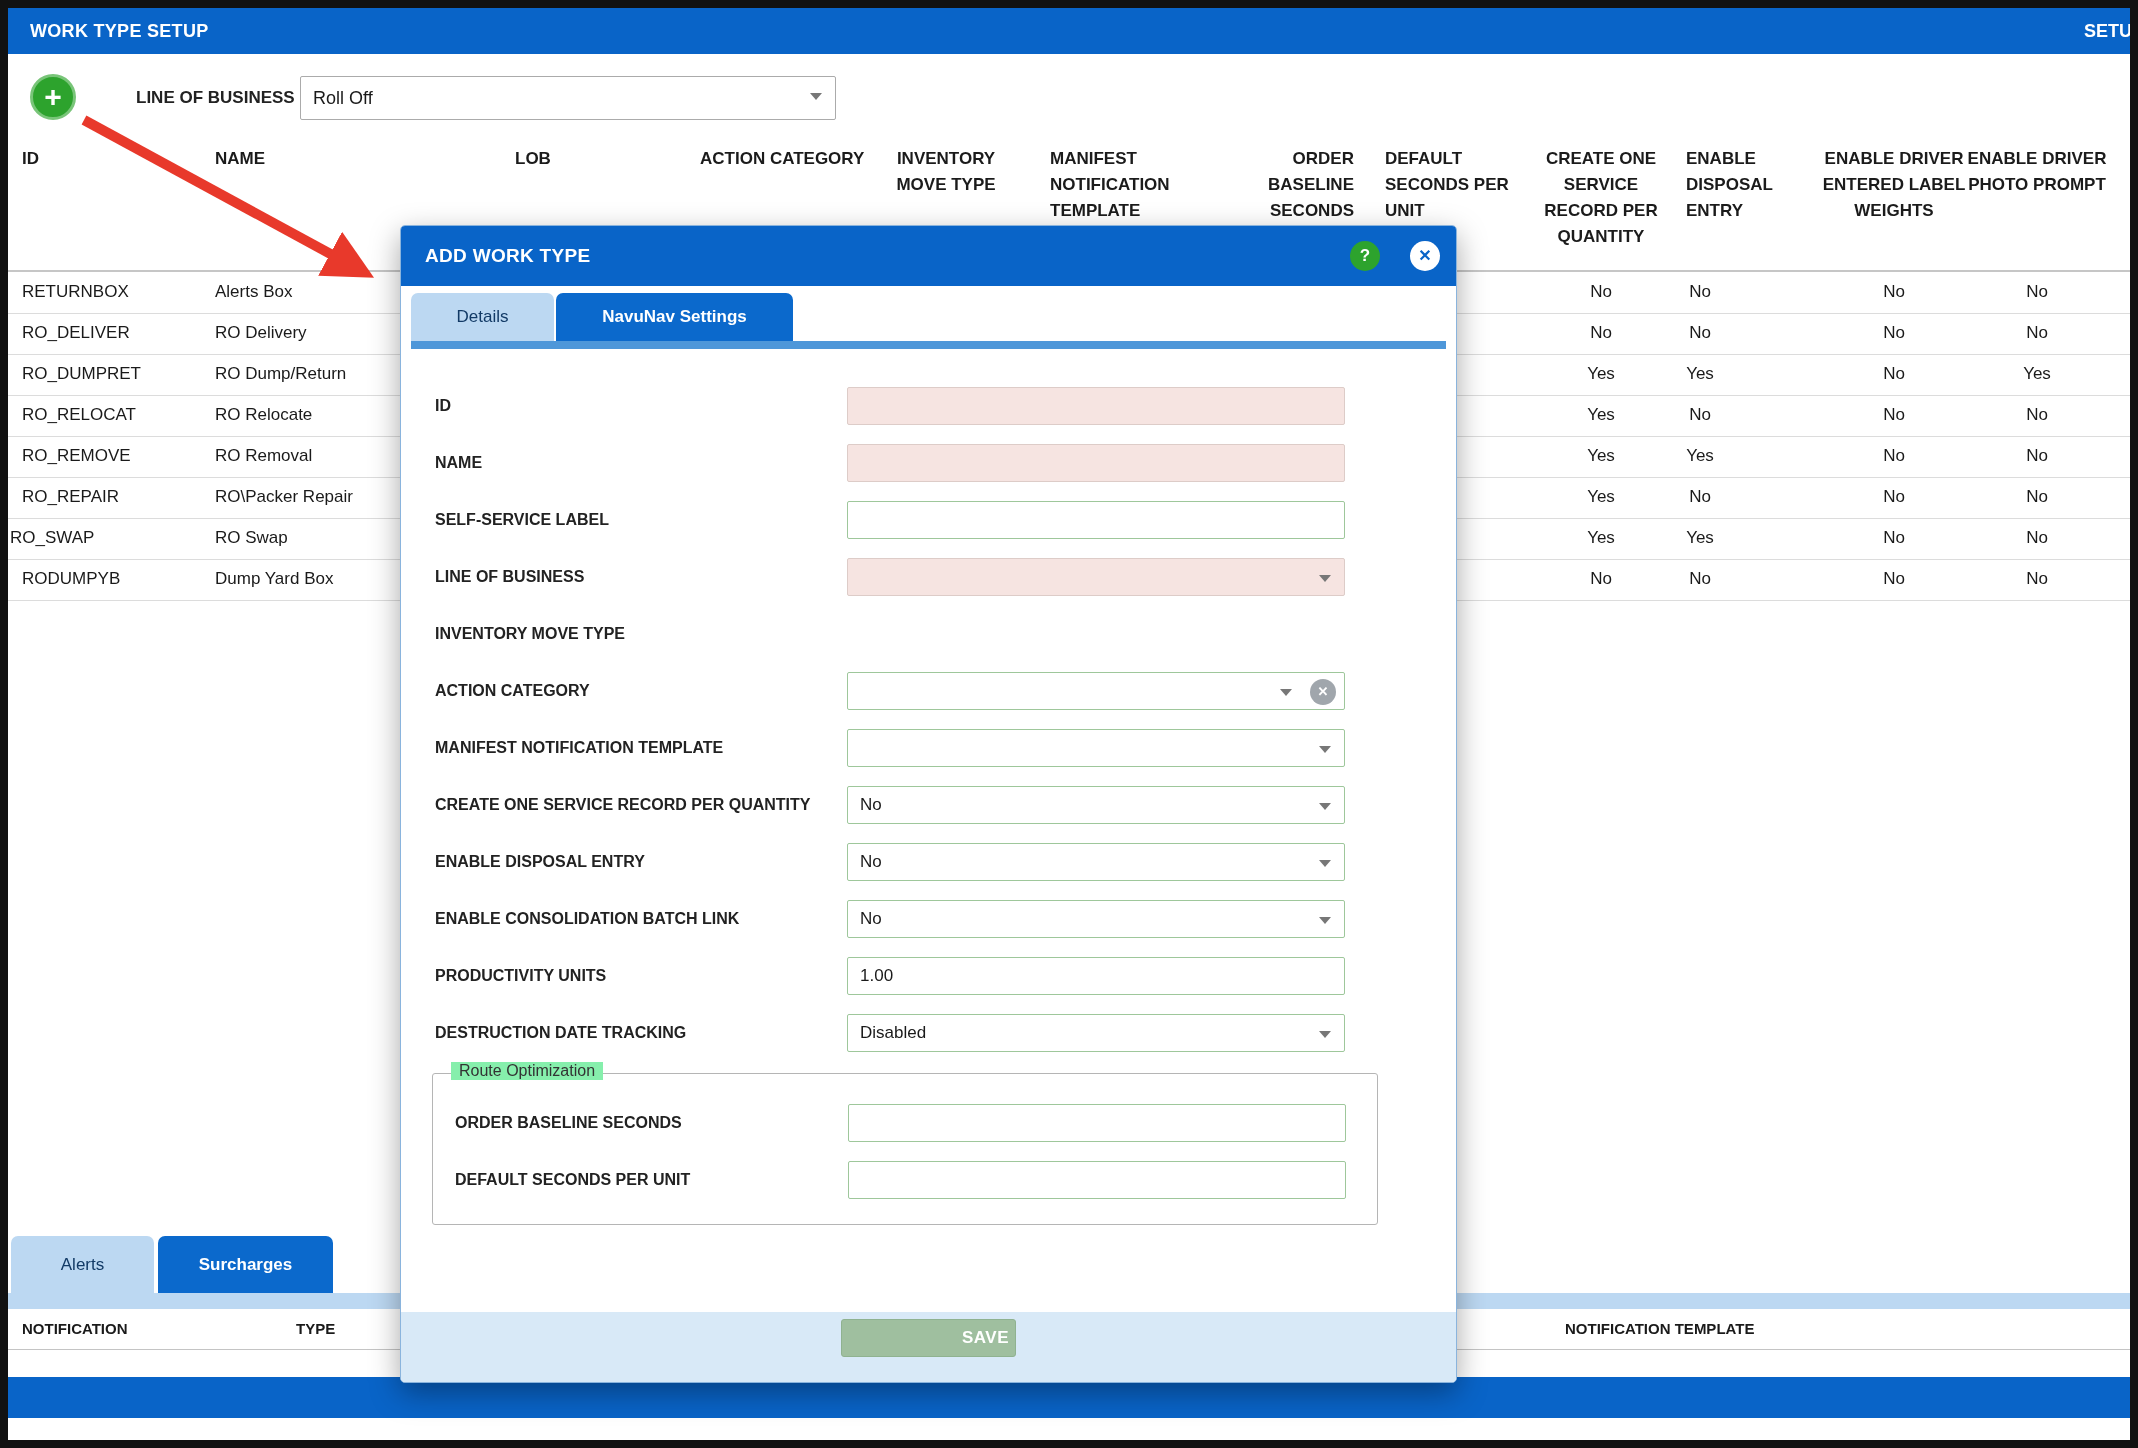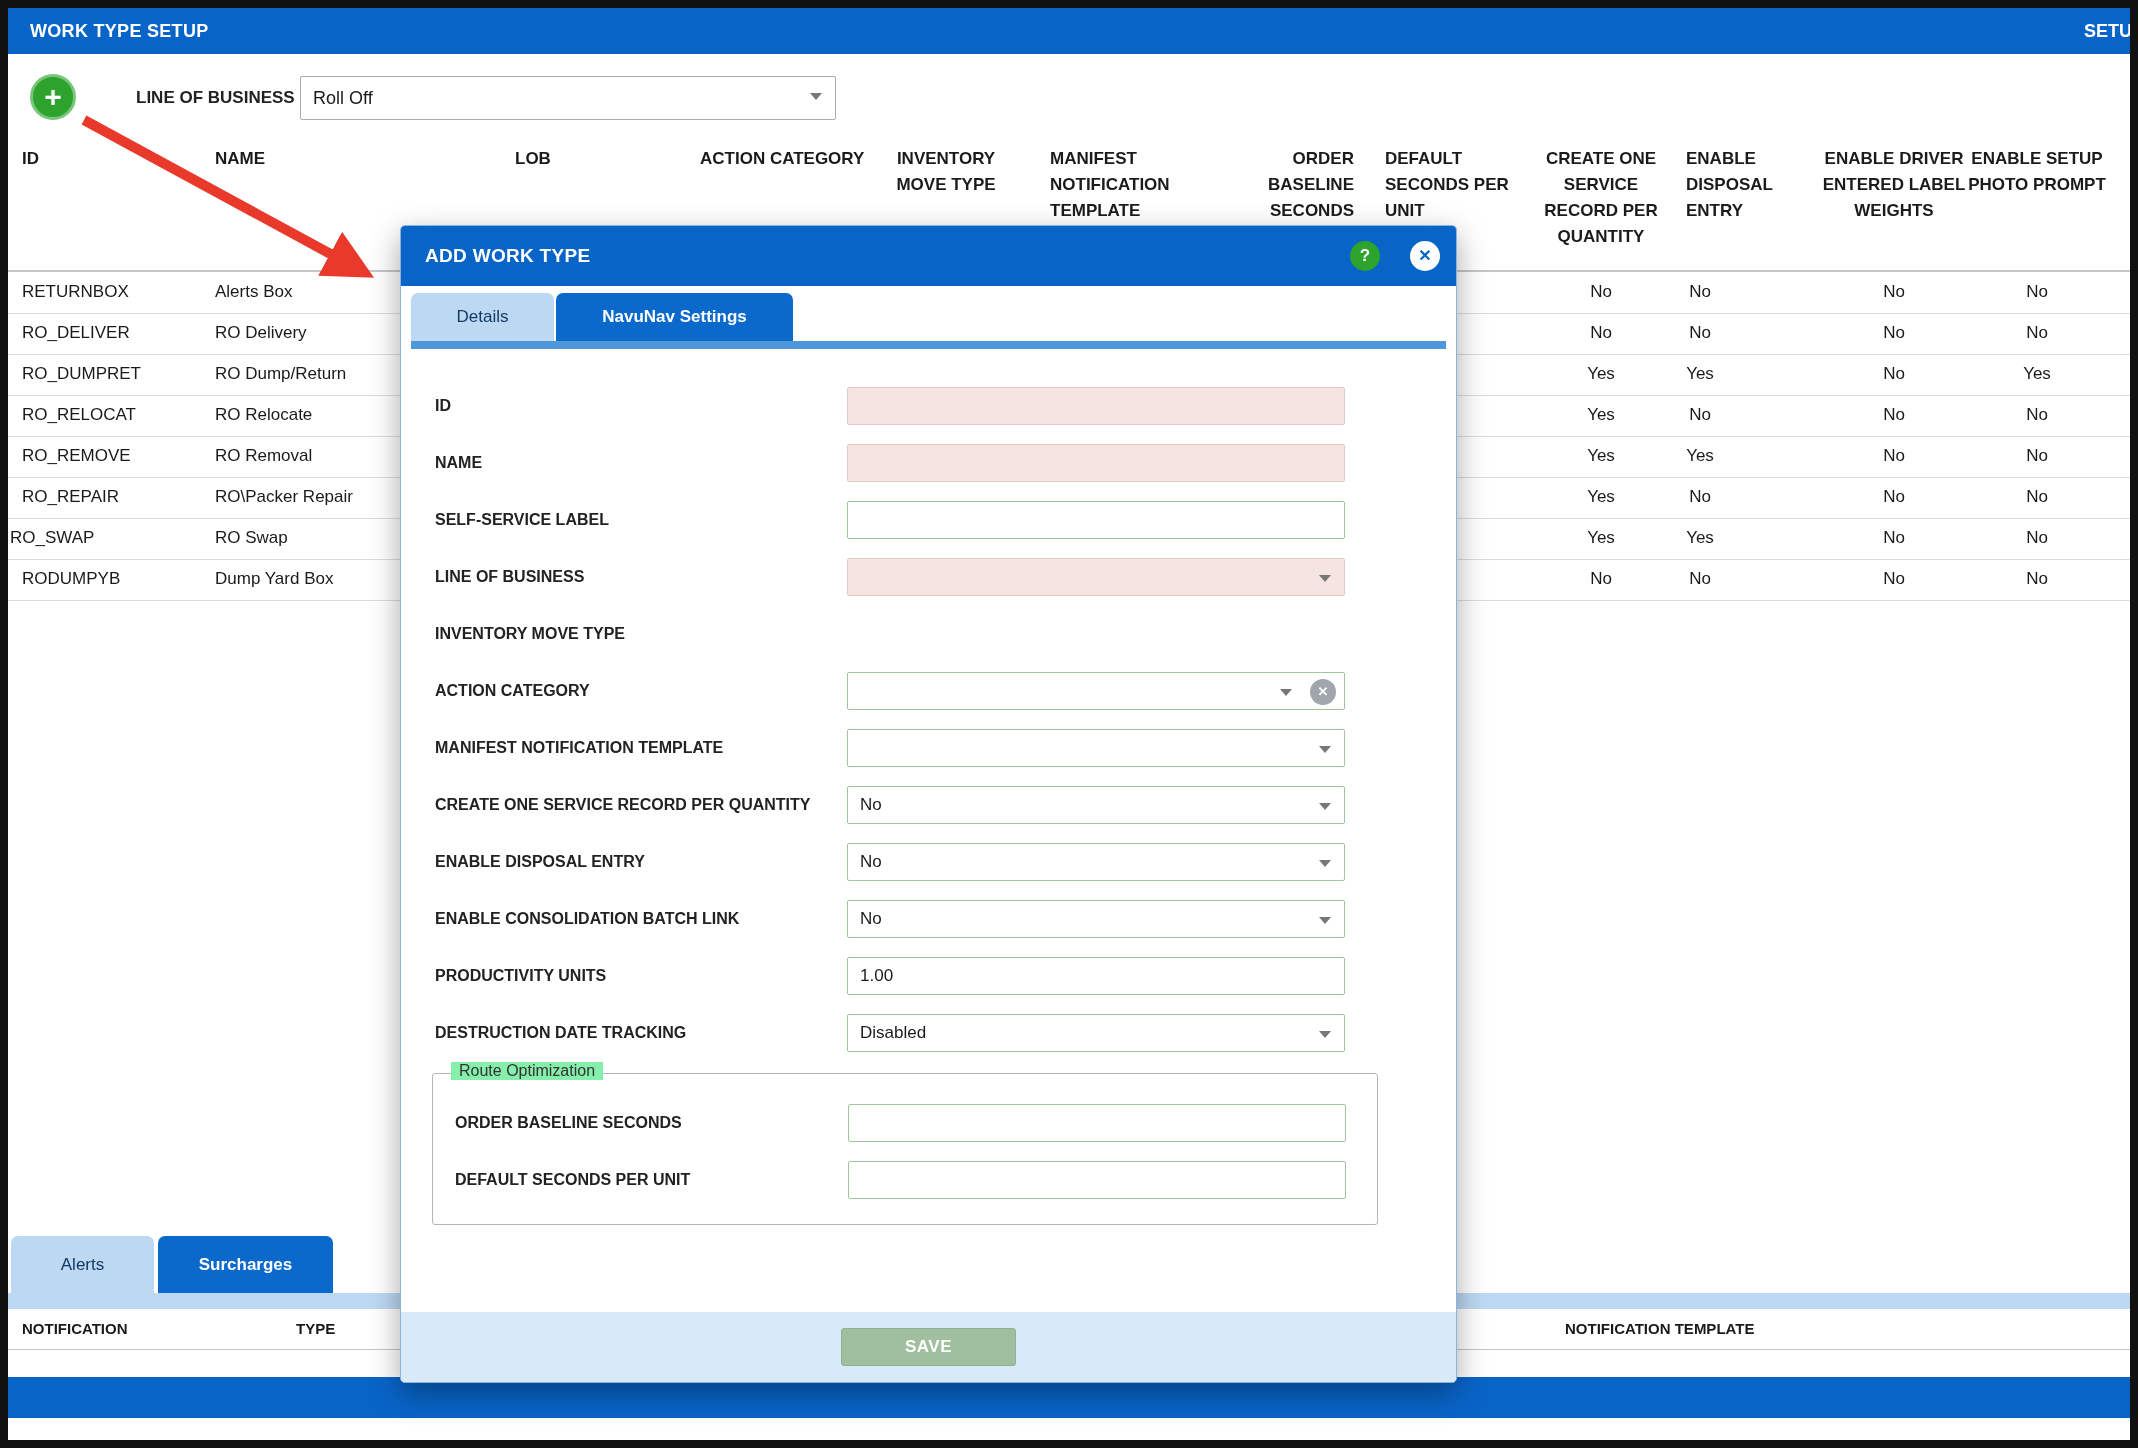--- a/index.html
+++ b/index.html
@@ -58,21 +58,21 @@
   .dselect.req{background:#F6E4E1;border-color:#ddccc8;}
   .dval{display:block;line-height:36px;padding-left:12px;font-size:17px;white-space:nowrap;overflow:hidden;}
   .caret{position:absolute;right:13px;top:16px;width:0;height:0;border-left:6px solid transparent;border-right:6px solid transparent;border-top:7px solid #777;}
   .has-clear .caret{right:52px;}
   .clear{position:absolute;right:8px;top:6px;width:26px;height:26px;border-radius:50%;background:#a0a6ac;color:#fff;line-height:26px;text-align:center;font-size:13px;font-weight:bold;cursor:pointer;}
 
   .fieldset{position:absolute;left:31px;top:847px;width:944px;height:150px;border:1px solid #b5b5b5;border-radius:3px;}
   .legend{position:absolute;left:18px;top:-12px;background:#86efac;padding:0 8px;font-size:16px;color:#333;}
   #route-form{position:absolute;left:0;right:0;top:0;bottom:0;}
   .mfooter{position:absolute;left:0;right:0;bottom:0;height:70px;background:#D8E9F7;border-radius:0 0 4px 4px;}
-  .save{display:block;margin:16px auto 0;width:175px;height:38px;background:#9FBF9F;color:#fff;border:1px solid #8fb290;border-radius:3px;font-weight:bold;font-size:17px;font-family:inherit;letter-spacing:.5px;cursor:pointer;}
+  .save{display:block;margin:7px auto 0;width:175px;height:38px;background:#9FBF9F;color:#fff;border:1px solid #8fb290;border-radius:3px;font-weight:bold;font-size:17px;font-family:inherit;letter-spacing:.5px;cursor:pointer;text-align:right;}
 
   .annot{position:absolute;left:0;top:0;z-index:80;pointer-events:none;}
 </style>
 </head>
 <body>
 
 <div class="page">
 
   <div class="topbar">
     <span class="topbar-title">WORK TYPE SETUP</span>
@@ -93,21 +93,21 @@
       <div class="hcell" style="left: 207px; width: 290px; text-align: left;">NAME</div>
       <div class="hcell" style="left: 507px; width: 120px; text-align: left;">LOB</div>
       <div class="hcell" style="left: 692px; width: 185px; text-align: left;">ACTION CATEGORY</div>
       <div class="hcell" style="left: 872px; width: 132px; text-align: center;">INVENTORY MOVE TYPE</div>
       <div class="hcell" style="left: 1042px; width: 142px; text-align: left;">MANIFEST NOTIFICATION TEMPLATE</div>
       <div class="hcell" style="left: 1258px; width: 88px; text-align: right;">ORDER BASELINE SECONDS</div>
       <div class="hcell" style="left: 1377px; width: 132px; text-align: left;">DEFAULT SECONDS PER UNIT</div>
       <div class="hcell" style="left: 1532px; width: 122px; text-align: center;">CREATE ONE SERVICE RECORD PER QUANTITY</div>
       <div class="hcell" style="left: 1678px; width: 100px; text-align: left;">ENABLE DISPOSAL ENTRY</div>
       <div class="hcell" style="left: 1810px; width: 152px; text-align: center;">ENABLE DRIVER ENTERED LABEL WEIGHTS</div>
-      <div class="hcell" style="left: 1955px; width: 148px; text-align: center;">ENABLE SETUP PHOTO PROMPT</div>
+      <div class="hcell" style="left: 1955px; width: 148px; text-align: center;">ENABLE DRIVER PHOTO PROMPT</div>
     </div>
   <div class="grid-rows" id="grid-rows">
       <div class="trow" style="top: 0px;">
         <div class="tcell" style="left: 14px; width: 185px; text-align: left;">RETURNBOX</div>
         <div class="tcell" style="left: 207px; width: 290px; text-align: left;">Alerts Box</div>
         <div class="tcell" style="left: 1532px; width: 122px; text-align: center;">No</div>
         <div class="tcell" style="left: 1642px; width: 100px; text-align: center;">No</div>
         <div class="tcell" style="left: 1810px; width: 152px; text-align: center;">No</div>
         <div class="tcell" style="left: 1955px; width: 148px; text-align: center;">No</div>
       </div>

